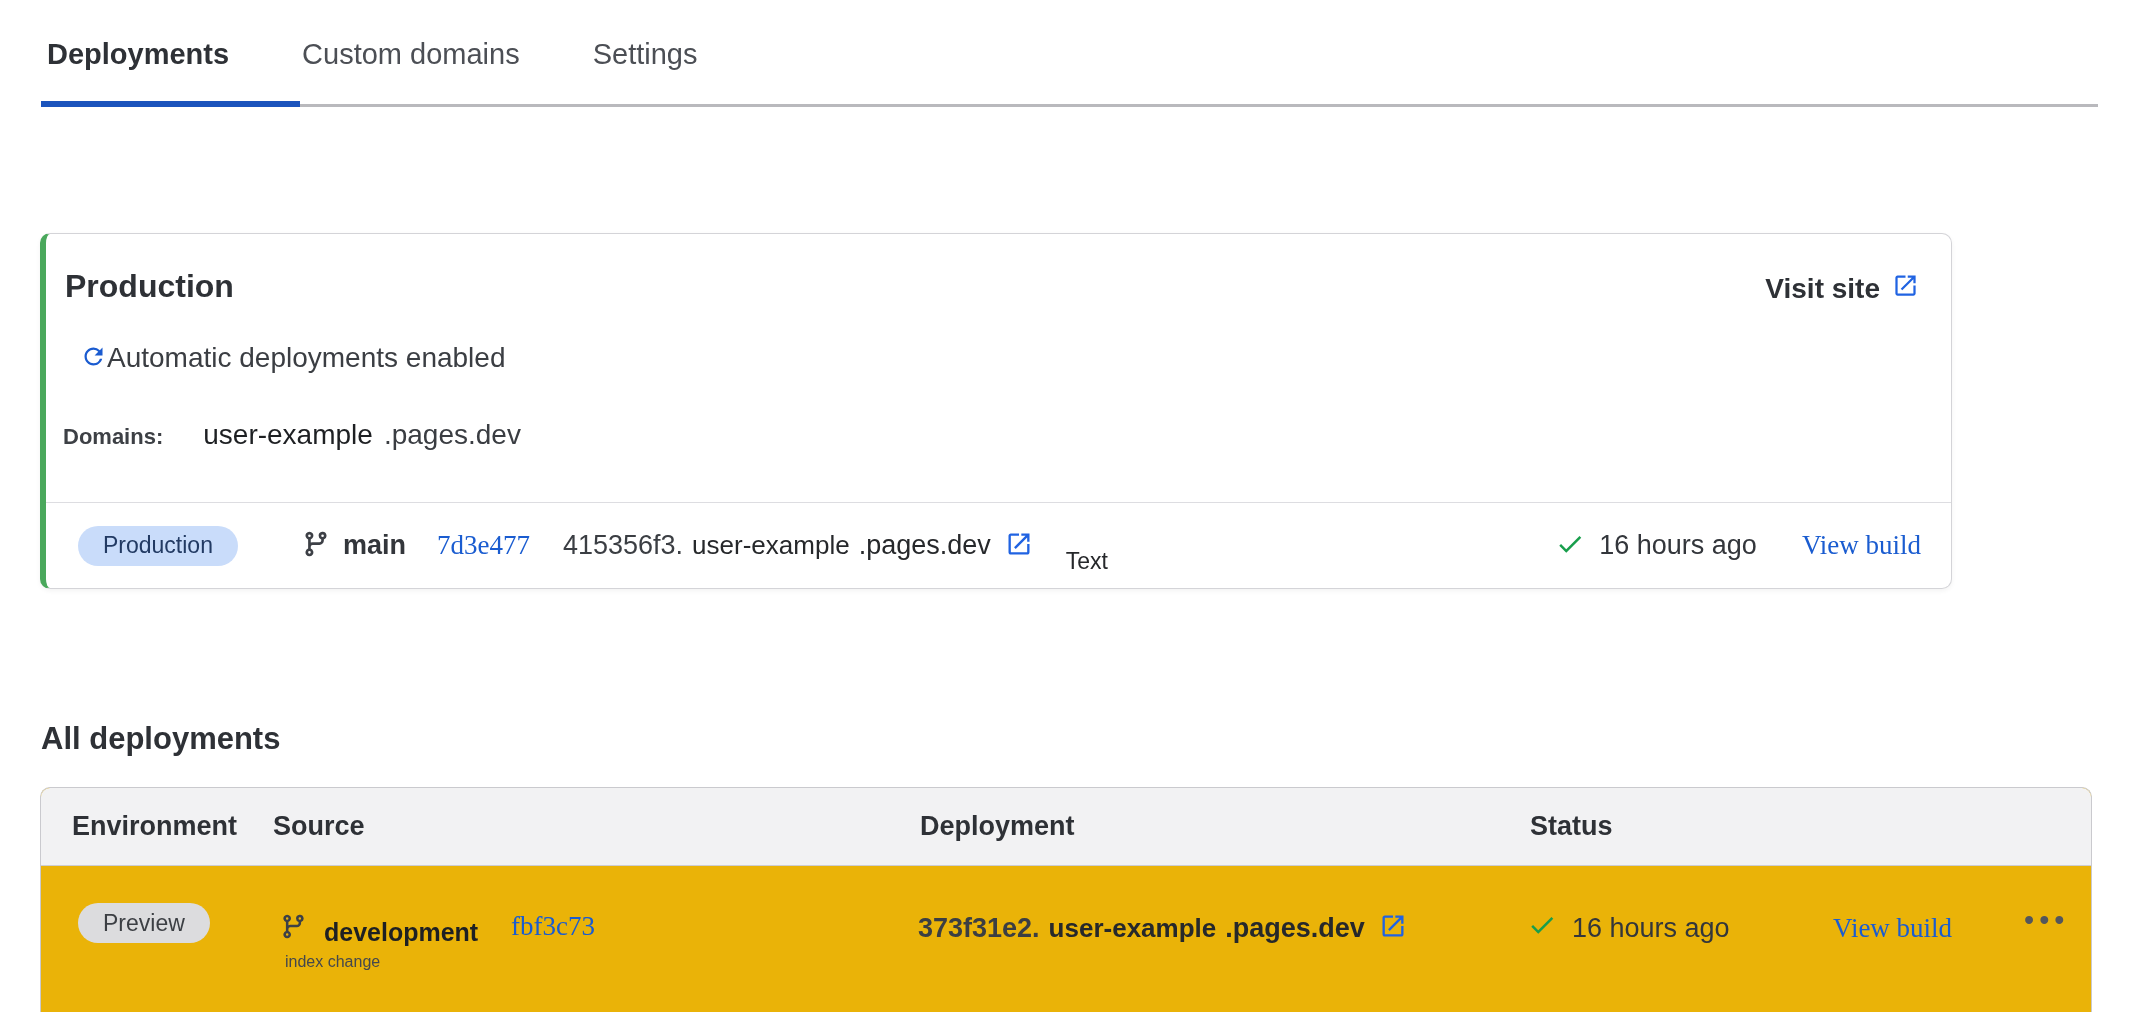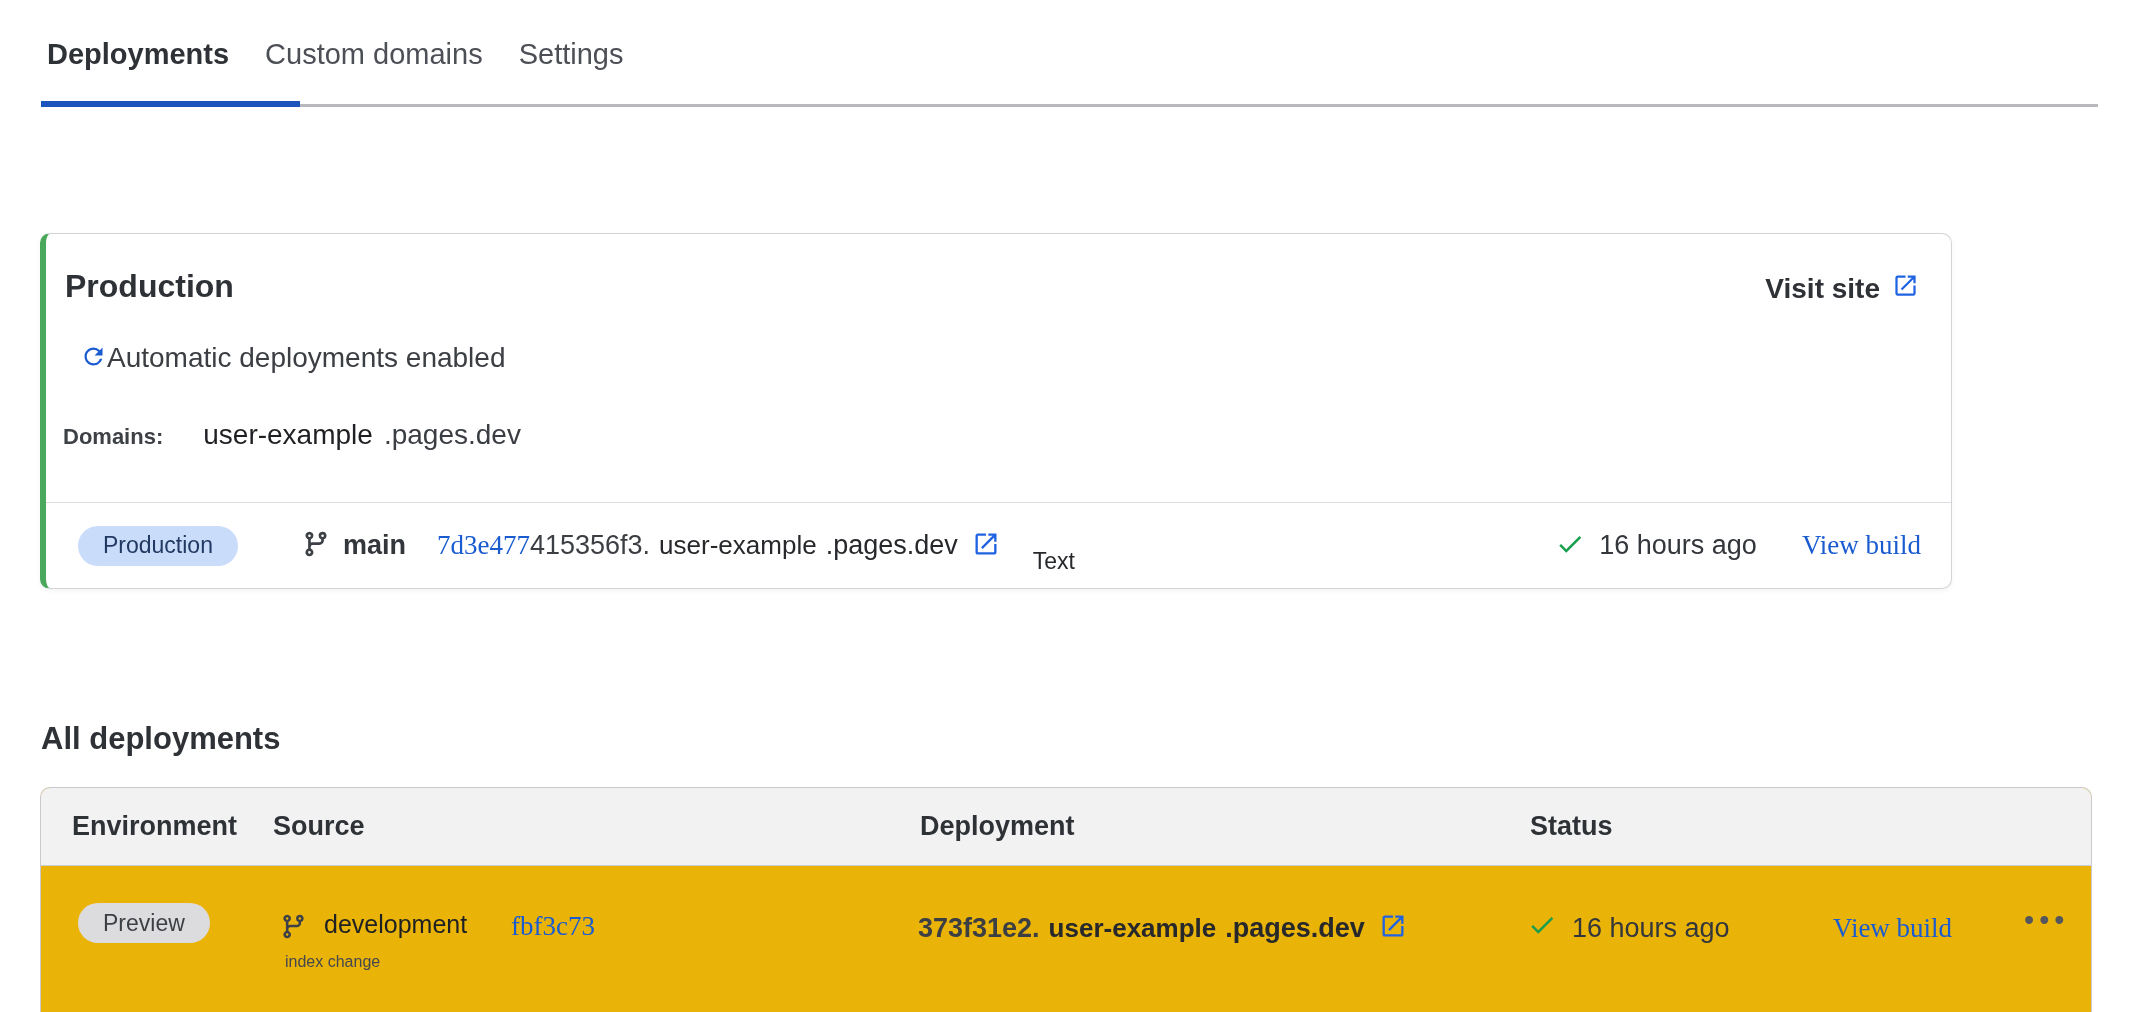--- a/index.html
+++ b/index.html
@@ -4,21 +4,21 @@
 <style>
   * { margin:0; padding:0; box-sizing:border-box; }
   html,body { background:#ffffff; }
   body {
     width:2132px; height:1012px; position:relative; overflow:hidden;
     font-family:"Liberation Sans", sans-serif; color:#33363b;
     -webkit-font-smoothing:antialiased;
   }
 
   
-  .tabbar { position:absolute; left:47px; top:38px; display:flex; gap:36px; align-items:flex-end; }
+  .tabbar { position:absolute; left:47px; top:38px; display:flex; gap:73px; align-items:flex-end; }
   .tab { font-size:29px; color:#4c4f55; cursor:pointer; white-space:nowrap; }
   .tab.active { color:#2e3136; font-weight:600; }
   .tabbar-divider { position:absolute; left:41px; top:104px; width:2057px; height:3px; background:#b9b9bd; }
   .tab-indicator { position:absolute; left:41px; top:101px; width:259px; height:6px; background:#1b54bd; }
 
   
   .prod-card {
     position:absolute; left:40px; top:233px; width:1912px; height:356px;
     background:#fff; border:1px solid #d4d4d8; border-left:6px solid #4aa85c;
     border-radius:10px; box-shadow:0 2px 5px rgba(0,0,0,0.05);
@@ -66,21 +66,21 @@
     position:absolute; left:40px; top:787px; width:2052px; height:225px;
     background:#eab308; border:1px solid #cacace; border-bottom:none;
     border-radius:10px 10px 0 0; overflow:hidden;
   }
   .thead { position:relative; height:78px; background:#f2f2f3; border-bottom:1px solid #cdcdd1; }
   .th { position:absolute; top:23px; font-size:27px; font-weight:600; color:#2e3136; white-space:nowrap; }
   .th-env { left:31px; } .th-src { left:232px; } .th-dep { left:879px; } .th-status { left:1489px; }
   .trow { position:relative; height:141px; }
   .trow .badge { position:absolute; left:37px; top:37px; }
   .row-branch-icon { position:absolute; left:239px; top:47px; }
-  .row-branch-name { position:absolute; left:283px; top:44px; font-size:25px; font-weight:400; color:#1e2023; }
+  .row-branch-name { position:absolute; left:283px; top:52px; font-size:25px; font-weight:700; color:#1e2023; }
   .row-commit { position:absolute; left:470px; top:45px; }
   .row-msg { position:absolute; left:244px; top:87px; font-size:16px; color:#45484d; }
   .row-url { position:absolute; left:877px; top:46px;font-weight:bold; }
   .row-check { position:absolute; left:1486px; top:44px; }
   .row-time { position:absolute; left:1531px; top:47px; }
   .row-view { position:absolute; left:1792px; top:47px; }
   .row-menu {
     position:absolute; left:1977px; top:32px; font-size:29px; letter-spacing:5px;
     color:#53565c; cursor:pointer; padding:6px;
   }
@@ -131,21 +131,21 @@
     <span class="icon" style="margin-left:64px;">
       <svg width="28" height="28" viewBox="0 0 16 16" fill="#3d4046">
           <path d="M9.5 3.25a2.25 2.25 0 1 1 3 2.122V6A2.5 2.5 0 0 1 10 8.5H6a1 1 0 0 0-1 1v1.128a2.251 2.251 0 1 1-1.5 0V5.372a2.25 2.25 0 1 1 1.5 0v1.836A2.493 2.493 0 0 1 6 7h4a1 1 0 0 0 1-1v-.628A2.25 2.25 0 0 1 9.5 3.25Zm-6 0a.75.75 0 1 0 1.5 0 .75.75 0 0 0-1.5 0Zm8.25-.75a.75.75 0 1 0 0 1.5.75.75 0 0 0 0-1.5ZM4.25 12a.75.75 0 1 0 0 1.5.75.75 0 0 0 0-1.5Z"></path>
         </svg>
     </span>
 
     <span class="branch-name" style="margin-left:13px;">main</span>
 
     <a class="link commit-link" style="margin-left:31px;">7d3e477</a>
 
-    <span class="url-group" style="">
+    <span class="url-group" style="margin-left:33px;">
       <span class="url-prefix">415356f3.</span>
       <span class="url-sub">user-example</span>
       <span class="url-suffix">.pages.dev</span>
       <a class="icon" style="margin-left:5px;">
         <svg width="28" height="28" viewBox="0 0 24 24" fill="#2063e2">
             <path d="M19 19H5V5h7V3H5c-1.11 0-2 .9-2 2v14c0 1.1.89 2 2 2h14c1.1 0 2-.9 2-2v-7h-2v7zM14 3v2h3.59l-9.83 9.83 1.41 1.41L19 6.41V10h2V3h-7z"></path>
           </svg>
       </a>
     </span>
 

